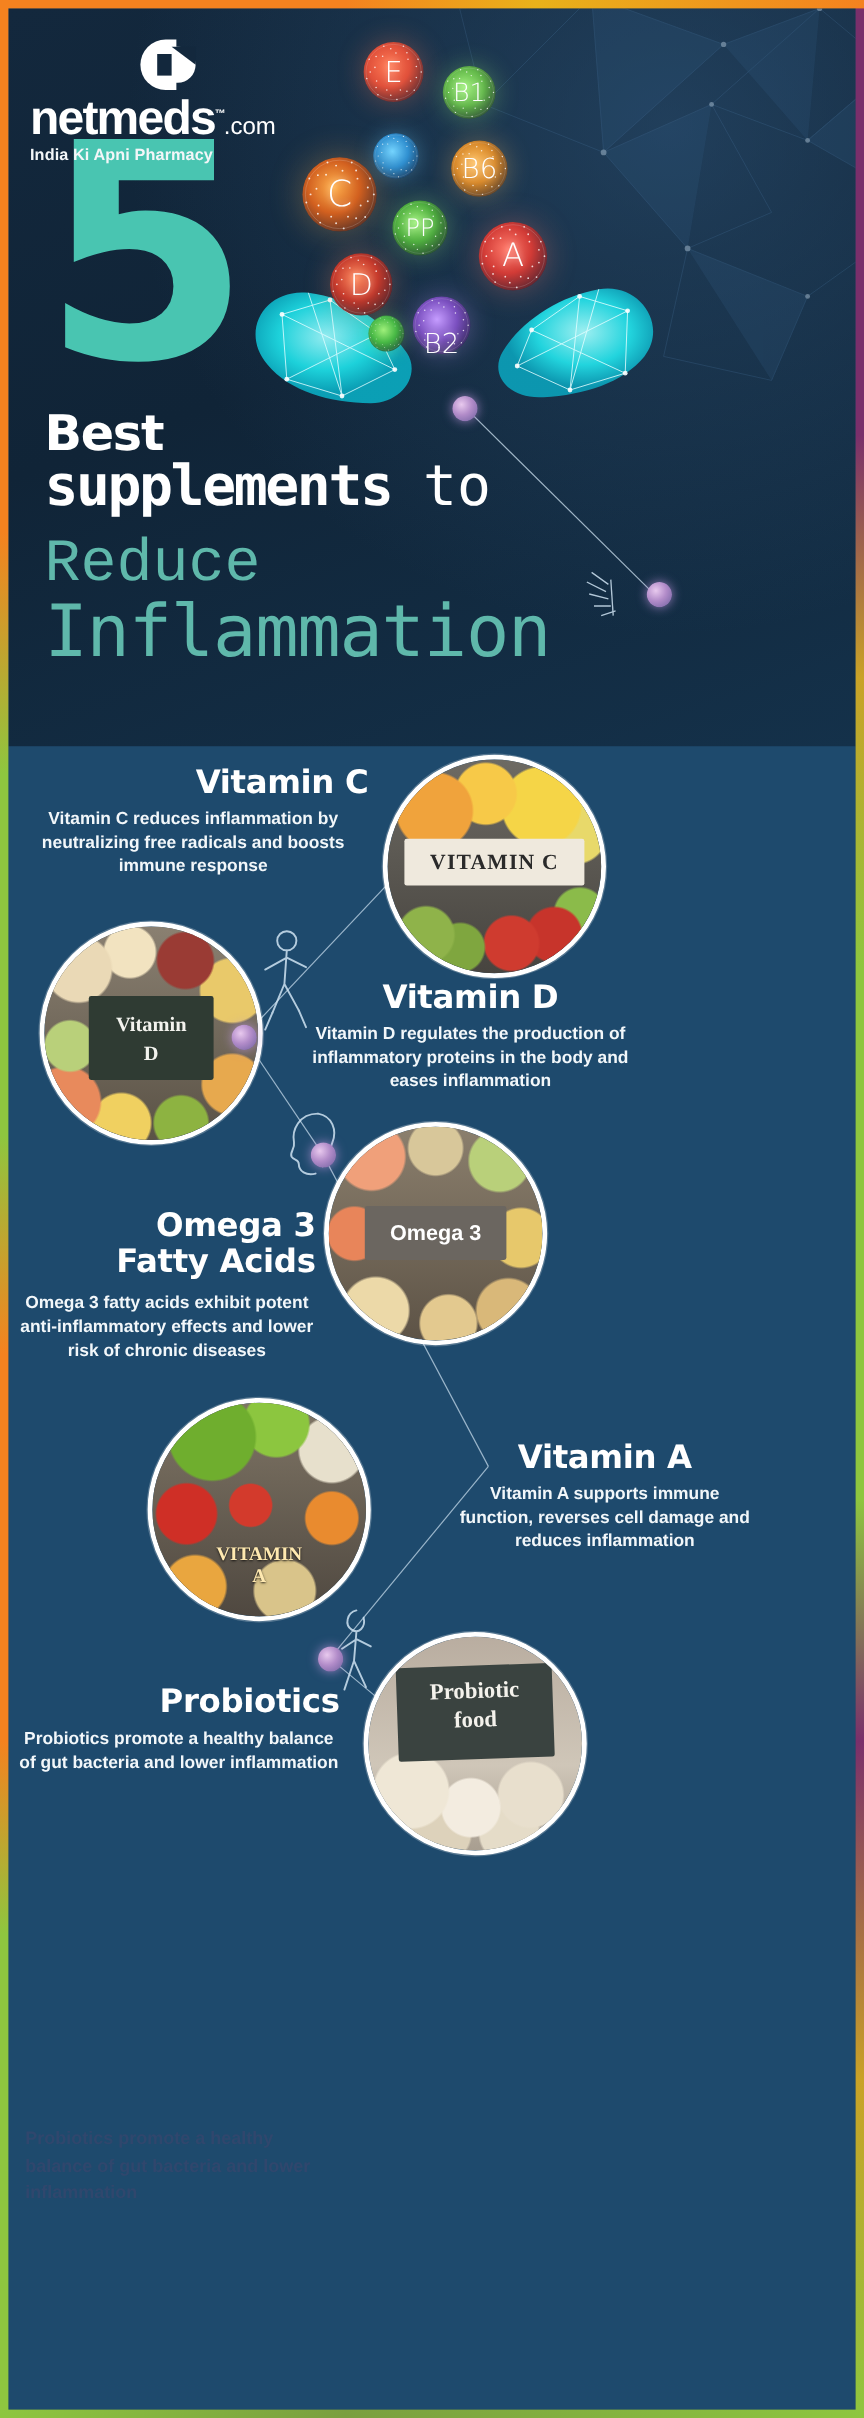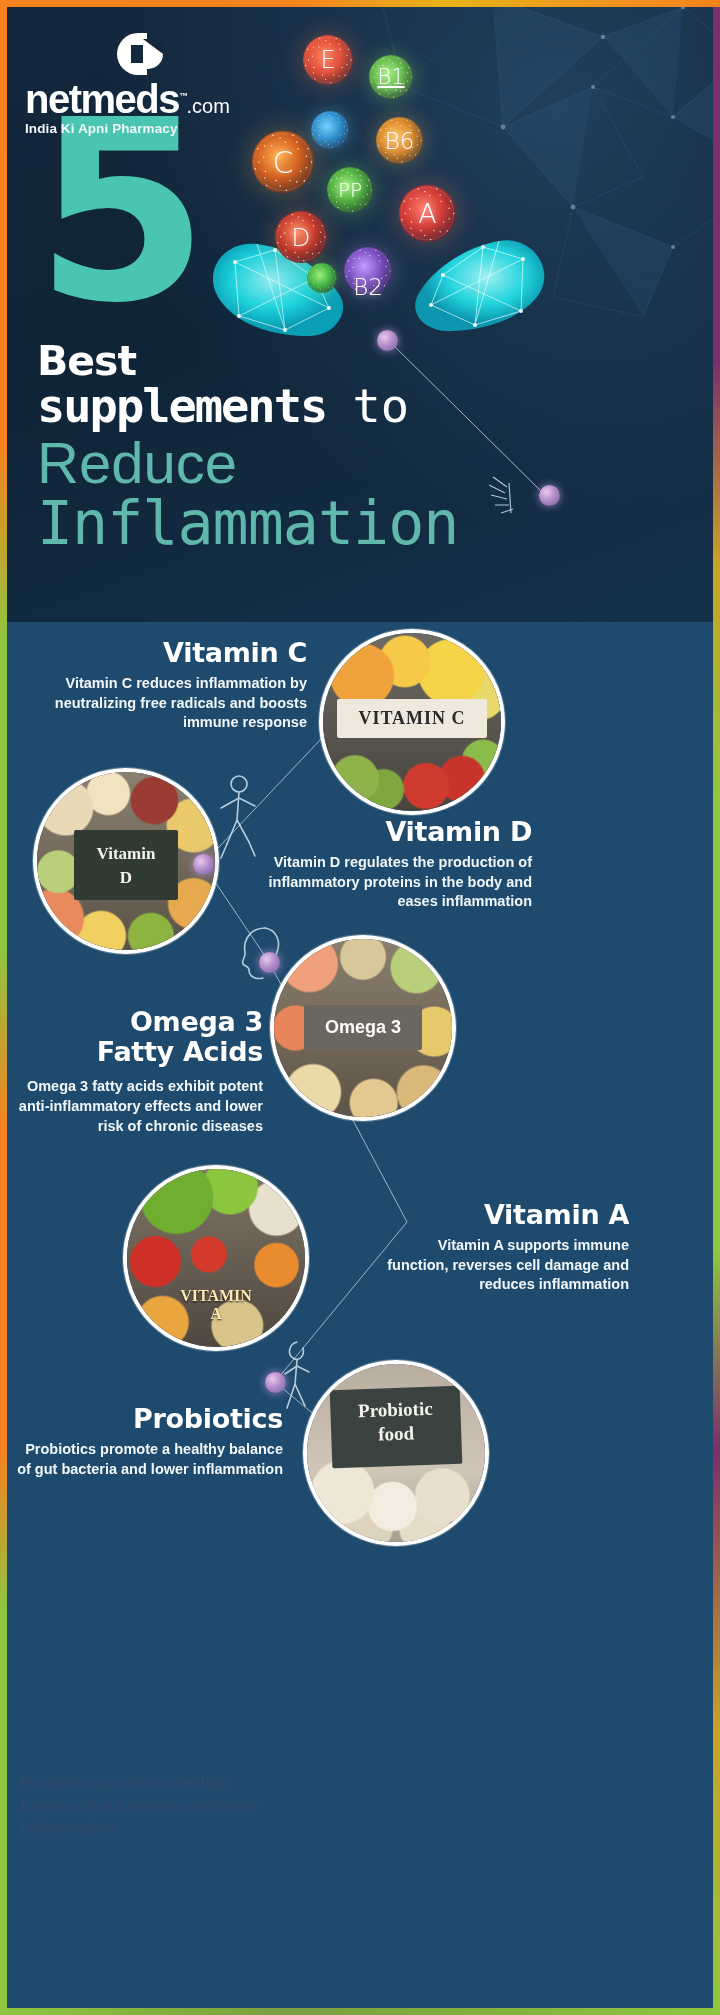--- a/index.html
+++ b/index.html
@@ -72,22 +72,22 @@
     font-family:"DejaVu Sans", sans-serif;
   }
 
   
   #headline{ position:absolute; left:30px; top:335px; z-index:18; }
   .h-best{ font-size:41px; font-weight:700; color:#ffffff; line-height:.95;
            font-family:"DejaVu Sans", sans-serif; letter-spacing:-1px; }
   .h-supp{ font-size:47px; font-weight:700; color:#ffffff; line-height:1.08;
            font-family:"DejaVu Sans Mono", monospace; letter-spacing:-2px; }
   .h-supp .to{ font-weight:400; letter-spacing:0;margin-top:44px; }
-  .h-reduce{ font-size:58px; font-weight:400; color:#5fb8ab; line-height:1;
-             font-family:Liberation Sans, sans-serif; margin-top:2px; }
+  .h-reduce{ font-size:50px; font-weight:400; color:#5fb8ab; line-height:1;
+             font-family:Liberation Mono, monospace; margin-top:14px; }
   .h-infl{ font-size:60px; font-weight:400; color:#5fb8ab; line-height:1.05;
            font-family:"DejaVu Sans Mono", monospace; letter-spacing:-1px; }
 
   
   .bubble{
     position:absolute; border-radius:50%;
     display:flex; align-items:center; justify-content:center;
     color:#fff; font-family:"DejaVu Sans", sans-serif; font-weight:300;
     z-index:14; text-shadow:0 0 6px rgba(255,255,255,.55);
   }
@@ -125,21 +125,21 @@
   .block{ position:absolute; z-index:16; }
   .block .b-title{
     font-size:27px; font-weight:700; color:#ffffff; line-height:1.12;
     font-family:"DejaVu Sans", sans-serif; letter-spacing:-.3px;
   }
   .block .b-desc{
     font-size:14.5px; font-weight:700; color:#f2f7fa; line-height:1.35;
     margin-top:6px; font-family:"Liberation Sans", sans-serif;
   }
   .ta-r{ text-align:right; }
-  .ta-l{ text-align:right; }
+  .ta-l{ text-align:center; }
 
   
   .node{
     position:absolute; width:21px; height:21px; border-radius:50%;
     background:radial-gradient(circle at 36% 34%, #e8c9ee 0%, #b28cc9 45%, #6d5f9e 100%);
     box-shadow:0 0 9px rgba(190,150,220,.75); z-index:18;
   }
   .line{ position:absolute; z-index:9; }
 
   
@@ -270,21 +270,21 @@
             <circle cx="53.9" cy="18.2" r="1.3" fill="#ffffff" opacity="0.8"></circle>
             <circle cx="66.3" cy="7.0" r="1.3" fill="#ffffff" opacity="0.8"></circle>
             <circle cx="72.2" cy="17.9" r="1.3" fill="#ffffff" opacity="0.8"></circle>
             <circle cx="74.0" cy="28.8" r="1.3" fill="#ffffff" opacity="0.8"></circle>
             <circle cx="90.7" cy="28.6" r="1.3" fill="#ffffff" opacity="0.8"></circle>
             <circle cx="87.9" cy="40.7" r="1.3" fill="#ffffff" opacity="0.8"></circle>
             <circle cx="50" cy="50" r="46" fill="none" stroke="#ffffff" stroke-width=".5" opacity=".45"></circle>
           </svg>
           <span style="position: relative; z-index: 2;">E</span>
         </div>
-        <div class="bubble" style="left: 362px; top: 48px; width: 44px; height: 44px; font-size: 21px; background: radial-gradient(circle at 42% 40%, rgb(158, 240, 122) 0%, rgb(99, 184, 74) 42%, rgba(20, 20, 40, 0.85) 100%); box-shadow: rgba(158, 240, 122, 0.333) 0px 0px 20px; text-decoration: underline;">
+        <div class="bubble" style="left: 362px; top: 48px; width: 44px; height: 44px; font-size: 21px; background: radial-gradient(circle at 42% 40%, rgb(158, 240, 122) 0%, rgb(99, 184, 74) 42%, rgba(20, 20, 40, 0.85) 100%); box-shadow: rgba(158, 240, 122, 0.333) 0px 0px 20px;">
           <svg class="bub-dots" viewBox="0 0 100 100">
             <circle cx="96.0" cy="50.0" r="1.3" fill="#ffffff" opacity="0.8"></circle>
             <circle cx="87.9" cy="59.3" r="1.3" fill="#ffffff" opacity="0.8"></circle>
             <circle cx="78.3" cy="64.9" r="1.3" fill="#ffffff" opacity="0.8"></circle>
             <circle cx="84.4" cy="80.5" r="1.3" fill="#ffffff" opacity="0.8"></circle>
             <circle cx="72.2" cy="82.1" r="1.3" fill="#ffffff" opacity="0.8"></circle>
             <circle cx="61.3" cy="79.9" r="1.3" fill="#ffffff" opacity="0.8"></circle>
             <circle cx="55.5" cy="95.7" r="1.3" fill="#ffffff" opacity="0.8"></circle>
             <circle cx="45.3" cy="88.7" r="1.3" fill="#ffffff" opacity="0.8"></circle>
             <circle cx="38.7" cy="79.9" r="1.3" fill="#ffffff" opacity="0.8"></circle>

